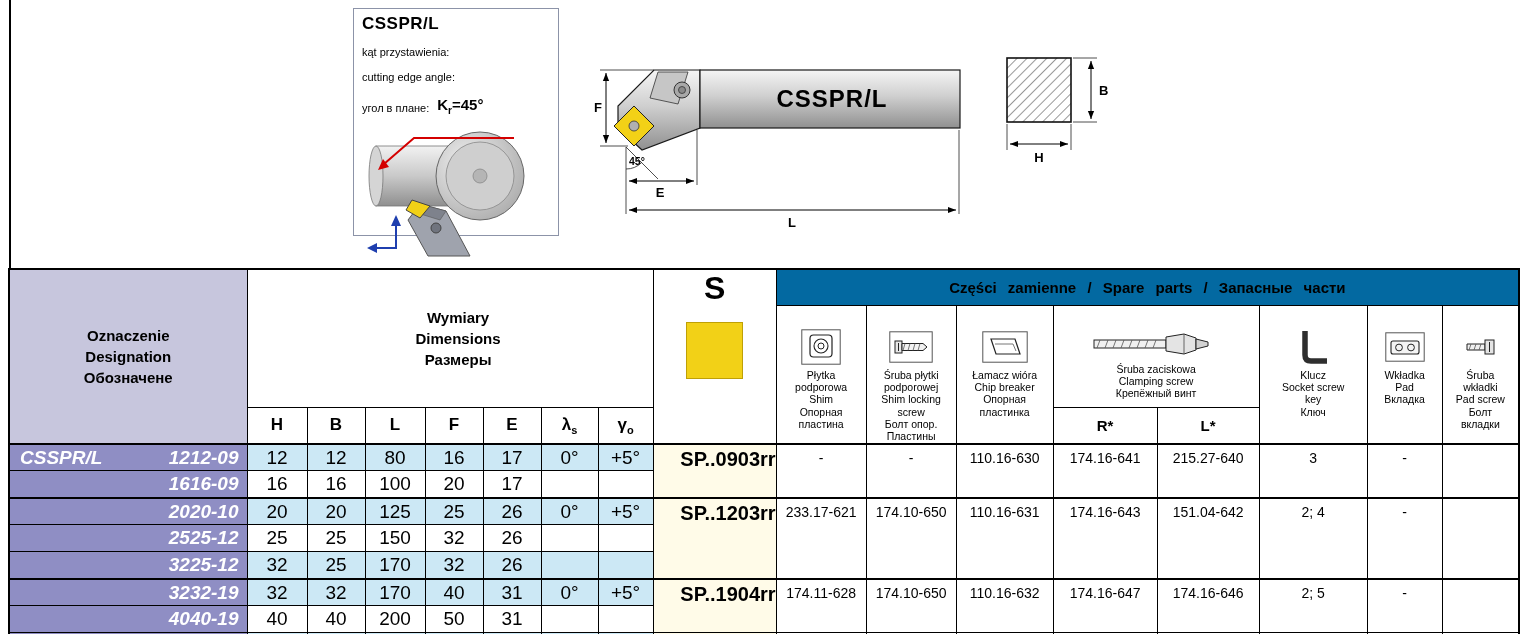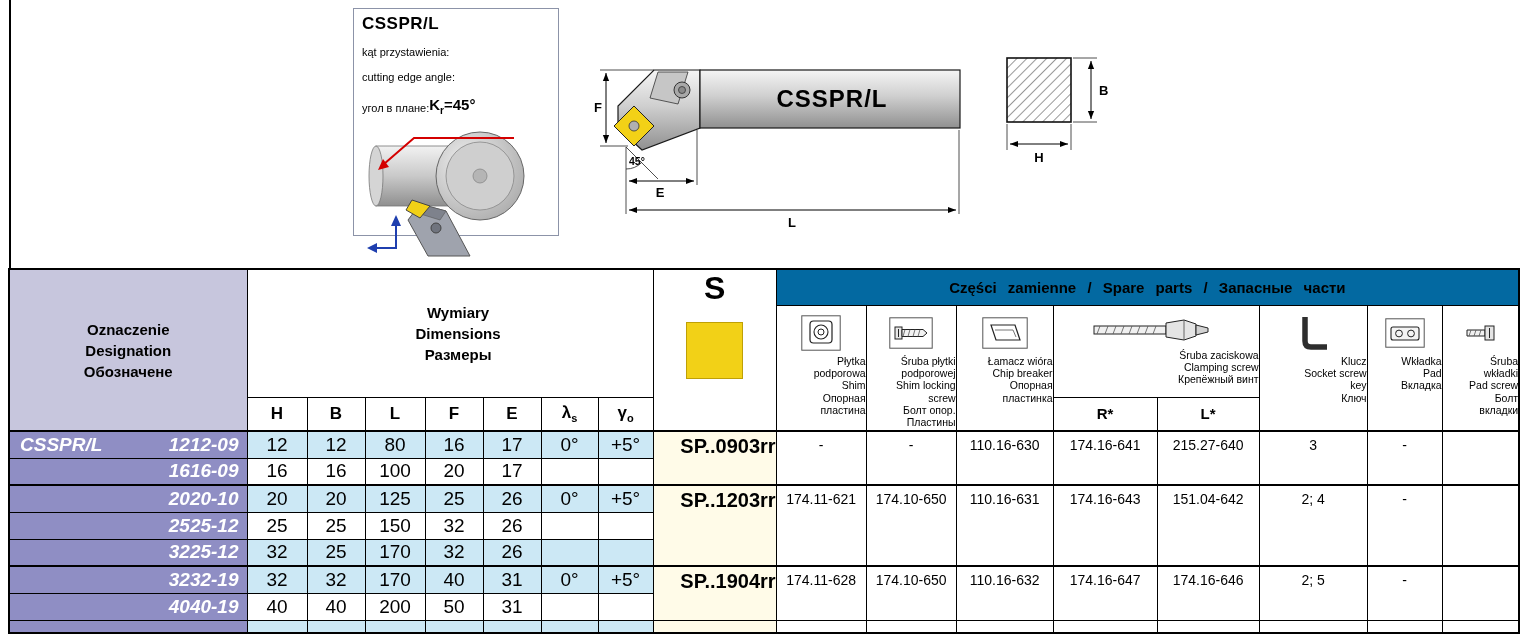--- a/index.html
+++ b/index.html
@@ -12,21 +12,21 @@
        font-family:"Liberation Sans","DejaVu Sans",sans-serif;color:#000;}
   .pre{white-space:pre-line;}
 
   #left-rule{position:absolute;left:9px;top:0;width:2px;height:270px;background:#000;}
 
   
   #info-box{position:absolute;left:353px;top:8px;width:206px;height:228px;
             border:1.5px solid #8c93a8;background:#fff;padding:5px 8px 2px;}
   #info-box .title{font-size:17px;font-weight:bold;letter-spacing:.5px;}
   #info-box .small-line{font-size:11px;line-height:1.22;margin-top:12px;}
-  #info-box .ru-line{display:flex;align-items:flex-end;}
+  #info-box .ru-line{display:flex;align-items:flex-end;gap:8px;}
   #info-box .kr{font-size:15px;font-weight:bold;line-height:1;}
   #info-box .kr sub{font-size:10px;}
 
   #main-drawing{position:absolute;left:592px;top:48px;}
   #cross-section{position:absolute;left:995px;top:50px;}
 
   svg text{font-family:"Liberation Sans","DejaVu Sans",sans-serif;}
   .dim-label{font-size:13px;font-weight:bold;fill:#000;}
   .angle-label{font-size:10.5px;font-weight:bold;fill:#000;}
   .tool-label{font-size:24px;font-weight:bold;fill:#000;letter-spacing:1px;}
@@ -41,21 +41,21 @@
   tr.r{height:27px;} tr.thin{height:13px;}
 
   td.des-h{background:var(--purple-header);font-weight:bold;font-size:15px;}
   td.des-h .pre{line-height:1.4;}
   td.wym-h{background:#fff;font-weight:bold;font-size:15px;padding-left:16px;}
   td.wym-h .pre{line-height:1.4;}
   td.s-h{background:#fff;vertical-align:top;}
   .s-big{font-size:32px;font-weight:bold;line-height:36px;}
   .s-square{width:57px;height:57px;background:var(--yellow);border:1px solid #bfa006;margin:16px auto 0;}
   td.spare-h{font-weight:bold;font-size:15px;word-spacing:7px;background:#0369a1;}
-  td.part-h{vertical-align:top;padding-top:5px;font-size:10.5px;line-height:1.18;background:#fff;text-align:right;}
+  td.part-h{vertical-align:top;padding-top:19px;font-size:10.5px;line-height:1.18;background:#fff;}
   td.part-h .picto{height:44px;display:flex;align-items:center;justify-content:center;}
   td.part-h .picto.short{height:38px;}
   td.dim-h{font-weight:bold;font-size:17px;background:#fff;}
   td.dim-h sub{font-size:11px;}
   td.rl{font-weight:bold;font-size:15px;background:#fff;}
 
   td.des{background:var(--purple-row);}
   .des-in{display:flex;justify-content:space-between;align-items:center;height:100%;
           padding:0 8px 0 10px;color:#fff;font-weight:bold;font-style:italic;font-size:19px;}
   td.num{font-size:19px;background:#fff;}
@@ -393,21 +393,21 @@
           </div>
         </td>
   <td class="num">20</td>
   <td class="num">20</td>
   <td class="num">125</td>
   <td class="num">25</td>
   <td class="num">26</td>
   <td class="num">0°</td>
   <td class="num">+5°</td>
   <td class="sp" rowspan="3">SP..1203rr</td>
-  <td class="part" rowspan="3">174.11-621</td>
+  <td class="part" rowspan="3">233.17-621</td>
   <td class="part" rowspan="3">174.10-650</td>
   <td class="part" rowspan="3">110.16-631</td>
   <td class="part" rowspan="3">174.16-643</td>
   <td class="part" rowspan="3">151.04-642</td>
   <td class="part" rowspan="3">2; 4</td>
   <td class="part" rowspan="3">-</td>
   <td class="part" rowspan="3"></td>
 </tr>
 <tr class="r">
   <td class="des">

